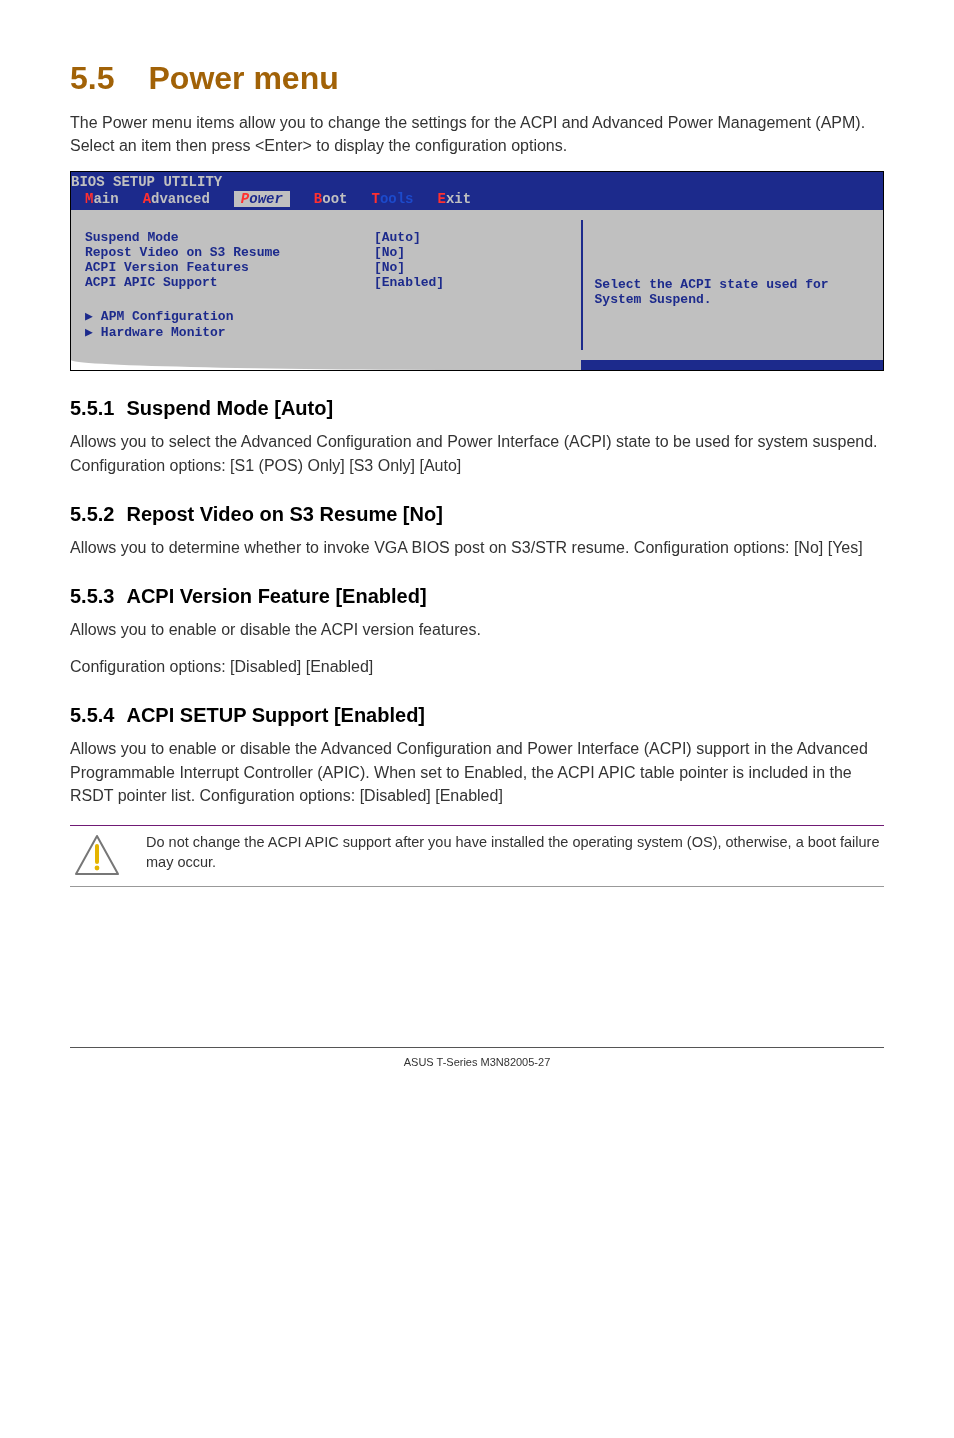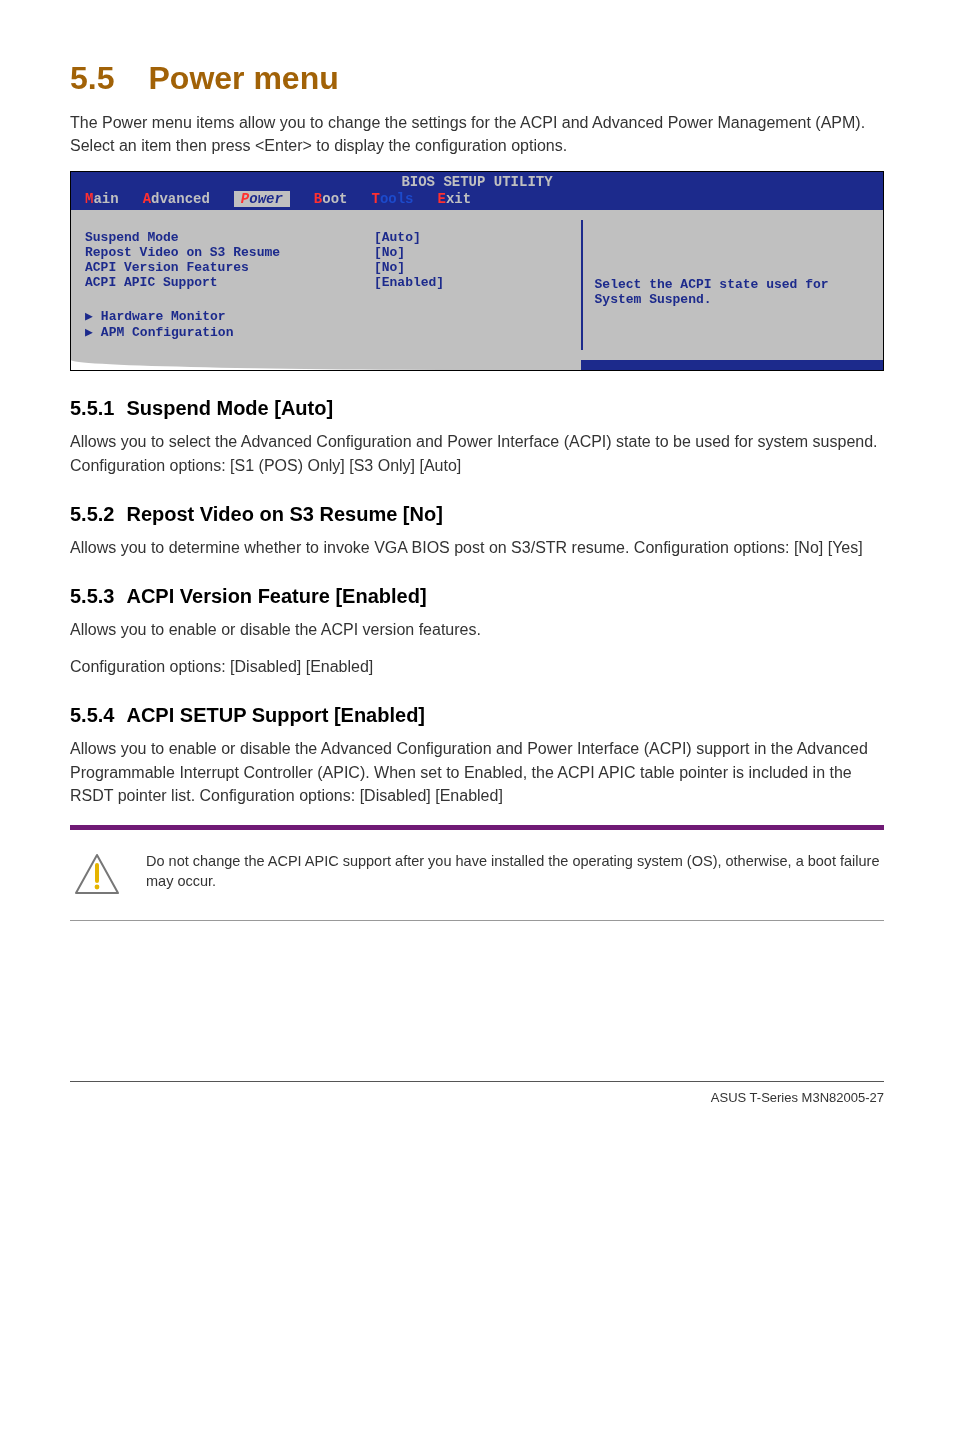--- a/index.html
+++ b/index.html
@@ -28,21 +28,20 @@
   .bios-wrap {
     border: 1px solid #000;
     margin: 10px 0 8px 0;
   }
   .bios-header {
     background: #1c2a8c;
     color: #c0c0c0;
     font-family: "Courier New", monospace;
     font-weight: bold;
     font-size: 14px;
-    text-align: center;
     padding: 2px 0 0 0;
   }
   .bios-tabs {
     background: #1c2a8c;
     font-family: "Courier New", monospace;
     font-weight: bold;
     font-size: 14px;
     display: flex;
     padding: 1px 14px 3px 14px;
     gap: 24px;
@@ -80,35 +79,35 @@
     color: #000;
     margin-top: 26px;
     margin-bottom: 10px;
   }
   h2.subsection .num { display:inline-block; margin-right: 12px; }
 
   .note-box {
     display:flex;
     align-items:flex-start;
     gap: 26px;
-    border-top:5px solid #701a75;
+    border-top:1px solid #701a75;
     border-bottom:1px solid #999;
-    padding: 21px 4px;
+    padding: 6px 4px;
     margin-top: 18px;
   }
   .note-icon-wrap{ flex:0 0 auto; padding-top:2px;}
   .note-text { font-size:14.5px; line-height:1.4; color:#333; }
 
   .footer {
     display:flex;
-    justify-content:flex-end;
+    justify-content:center;
     border-top: 1px solid #555;
     margin-top: 160px;
     padding-top: 8px;
-    font-size: 13px;
+    font-size: 11px;
     color:#333;
   }
 </style>
 </head>
 <body>
 
 <h1 class="section-title">
   <span class="num">5.5</span><span>Power menu</span>
 </h1>
 <p class="body-text">The Power menu items allow you to change the settings for the ACPI and Advanced Power Management (APM). Select an item then press &lt;Enter&gt; to display the configuration options.</p>
@@ -135,22 +134,22 @@
       </div>
       <div class="bios-row">
         <span class="label">ACPI Version Features</span>
         <span class="val">[No]</span>
       </div>
       <div class="bios-row">
         <span class="label">ACPI APIC Support</span>
         <span class="val">[Enabled]</span>
       </div>
       <div class="bios-sub">
+        <div><span class="tri">▶</span><span>APM Configuration</span></div>
         <div><span class="tri">▶</span><span>Hardware Monitor</span></div>
-        <div><span class="tri">▶</span><span>APM Configuration</span></div>
       </div>
     </div>
     <div class="bios-right">
       <div>Select the ACPI state used for System Suspend.</div>
     </div>
   </div>
   <div class="bios-curve">
     <div class="l"></div>
       <div class="r"></div>
   </div>

